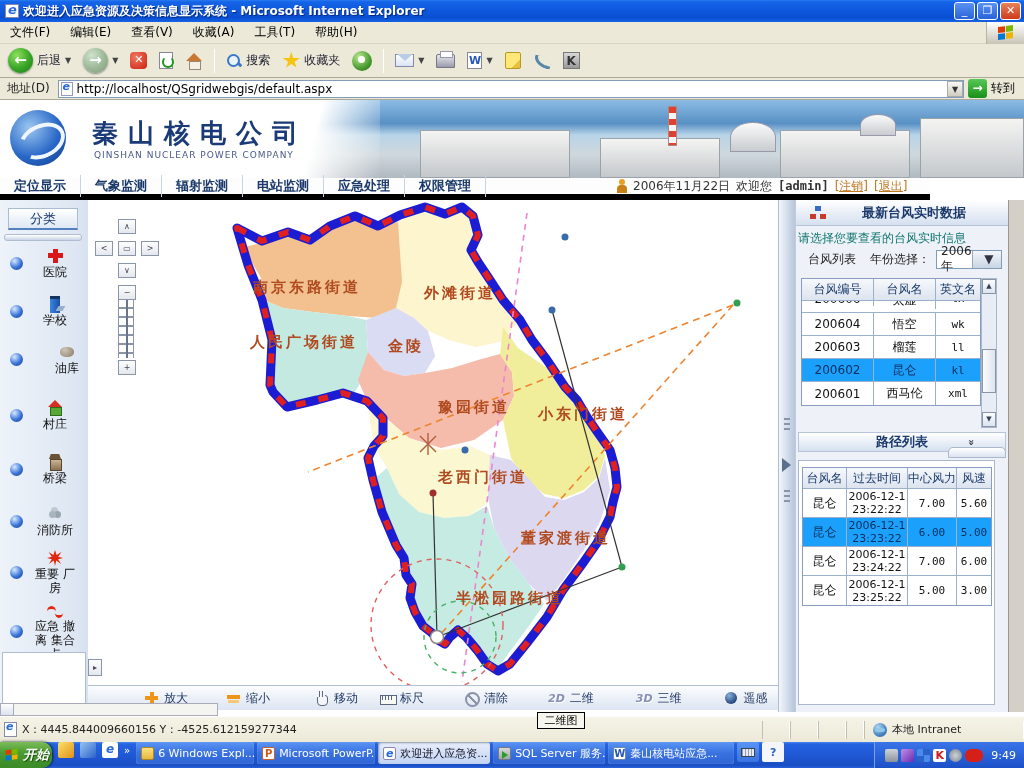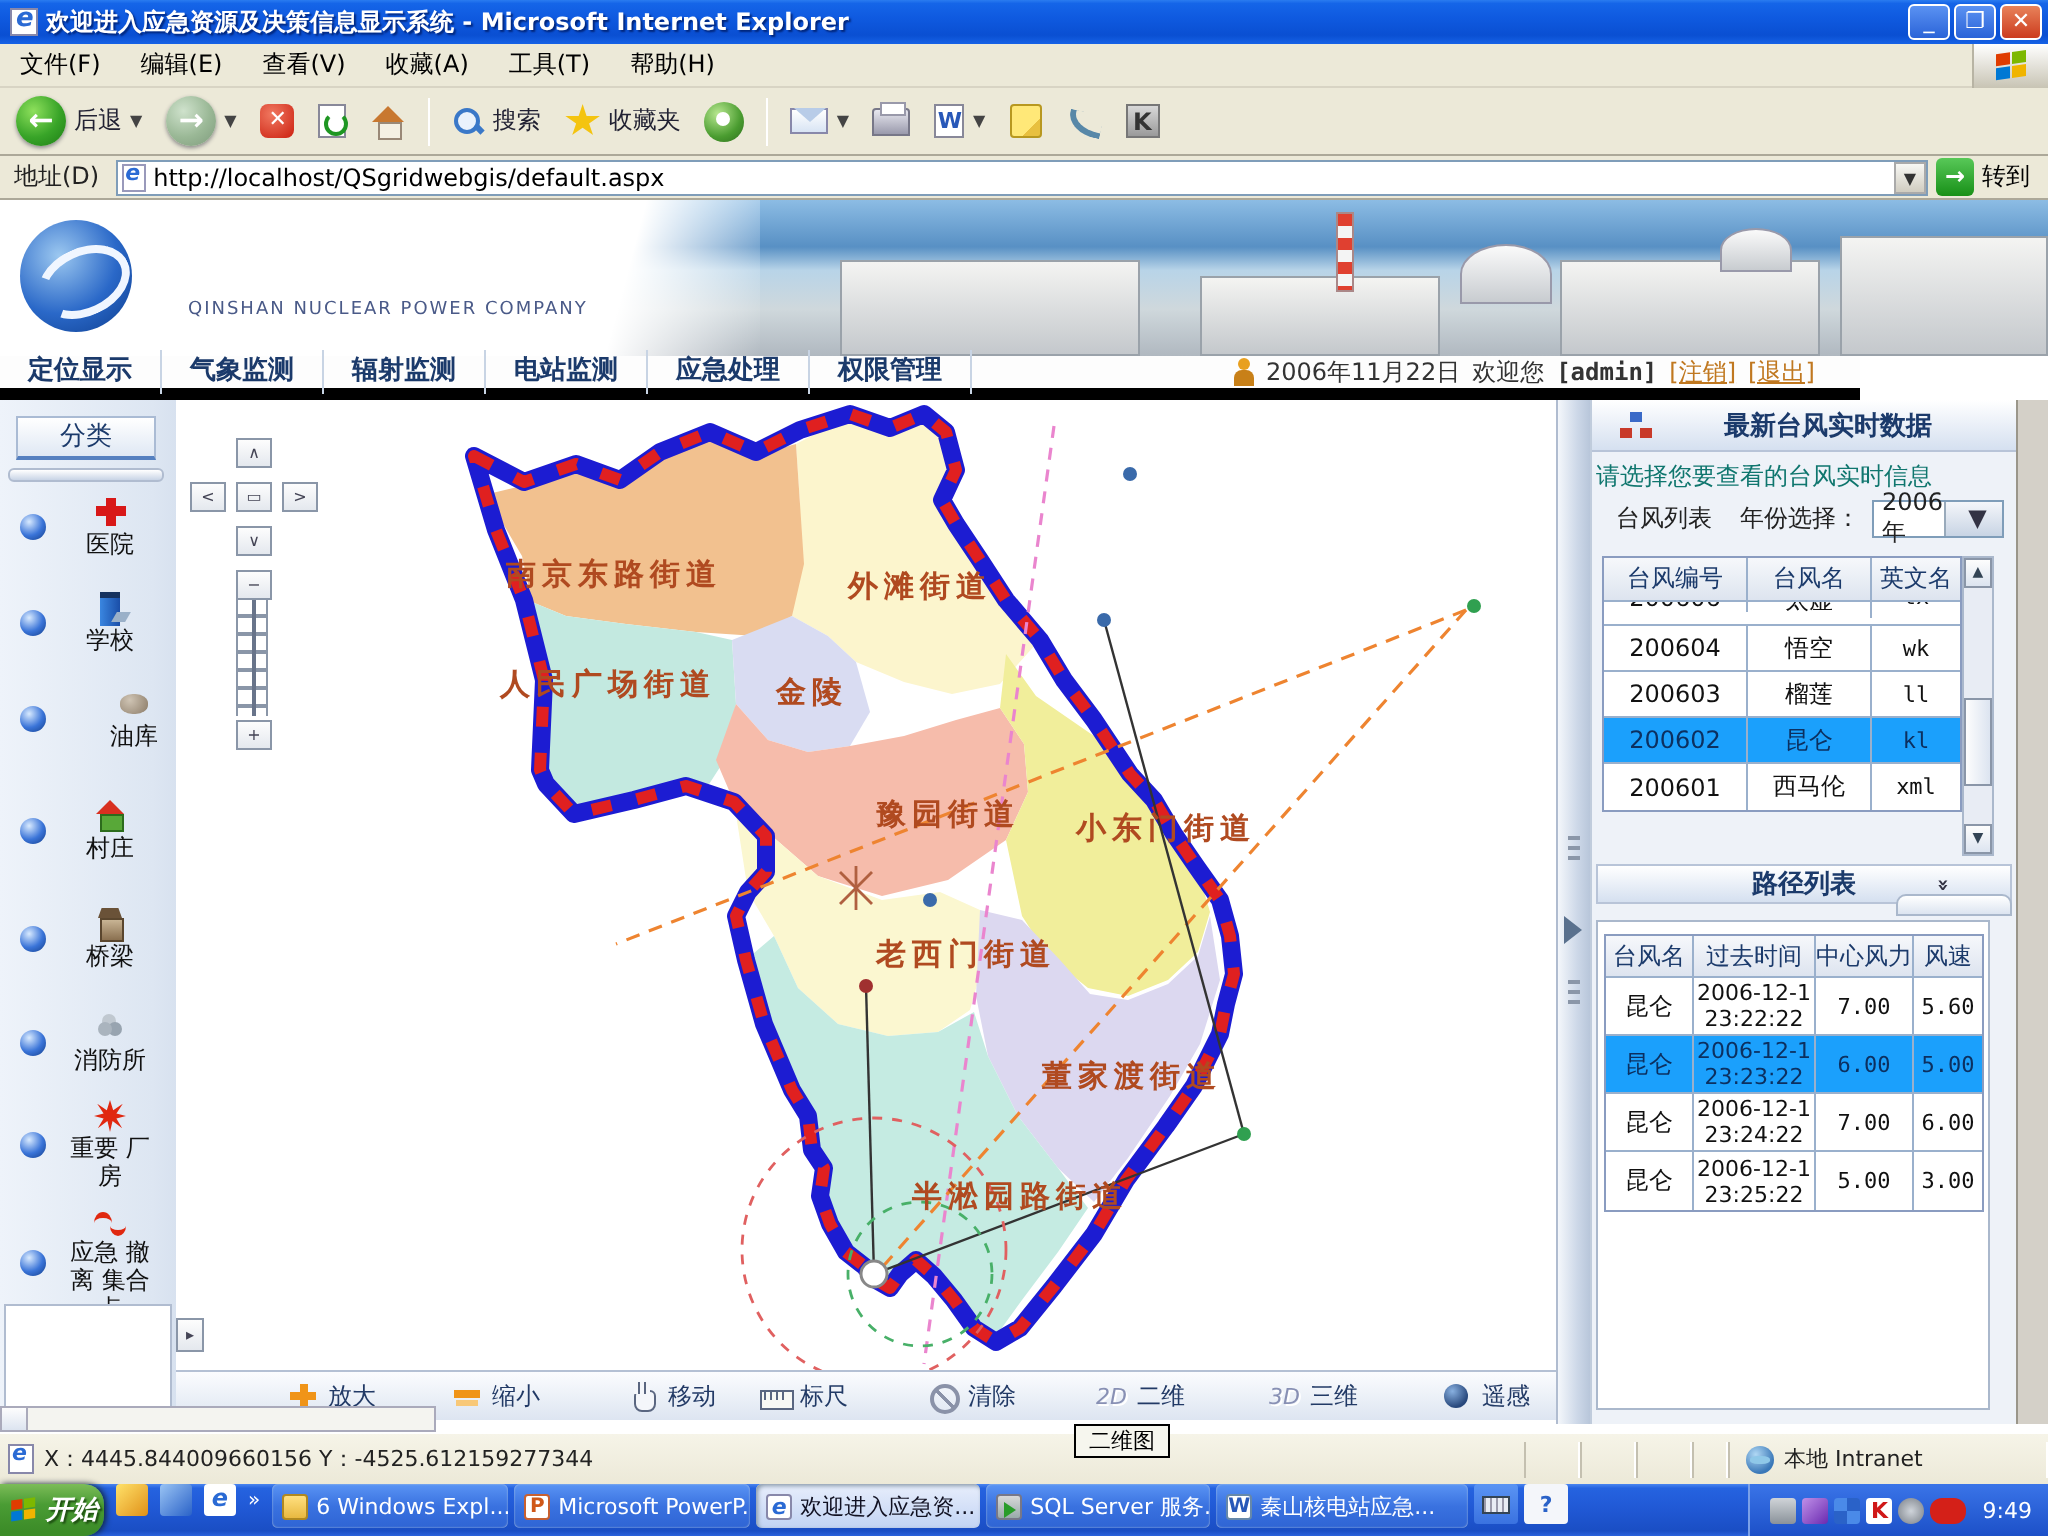--- a/index.html
+++ b/index.html
@@ -176,21 +176,21 @@
   .mi-hand::before { content:""; position:absolute; left:3px; top:4px; width:9px; height:9px; border-radius:3px 3px 4px 4px;
     background:#f4f6fa; border:1px solid #5a6680; }
   .mi-hand::after { content:""; position:absolute; left:3px; top:0; width:8px; height:6px;
     background:repeating-linear-gradient(90deg,#f4f6fa 0 2px,#5a6680 2px 3px); }
   .mi-ruler::before { content:""; position:absolute; left:0; top:4px; width:15px; height:8px; background:#f8f8f4;
     border:1px solid #5a6680; }
   .mi-ruler::after { content:""; position:absolute; left:2px; top:5px; width:12px; height:4px;
     background:repeating-linear-gradient(90deg,#5a6680 0 1px,transparent 1px 3px); }
   .mi-clear::before { content:""; position:absolute; left:1px; top:1px; width:11px; height:11px; border-radius:50%;
     border:2px solid #8a92a8; background:linear-gradient(45deg,transparent 44%,#8a92a8 44% 56%,transparent 56%); }
-  .mi-23d { font-size:11px; font-weight:normal; font-style:italic; color:#8890b4; text-shadow:1px 1px 0 #fff; width:auto; line-height:15px; }
+  .mi-23d { font-size:11px; font-weight:bold; font-style:italic; color:#8890b4; text-shadow:1px 1px 0 #fff; width:auto; line-height:15px; }
   .mi-globe::before { content:""; position:absolute; left:1px; top:1px; width:12px; height:12px; border-radius:50%;
     background:radial-gradient(circle at 35% 30%,#88b0e0,#28487c 70%); }
   .expand-btn { position:absolute; left:0; bottom:36px; width:14px; height:17px;
     background:linear-gradient(180deg,#fdfdfd,#e4e8ee); border:1px solid #8a96a8; font-size:8px; line-height:15px; text-align:center; color:#445; }
 
   
   .splitter { left:778px; top:200px; width:17px; height:512px;
     background:linear-gradient(90deg,#f4f7fb,#cdd8e8 60%,#b8c6da); border-left:1px solid #b0bcd0; }
   .split-arrow { position:absolute; left:3px; top:258px; width:0; height:0;
     border-top:7px solid transparent; border-bottom:7px solid transparent; border-left:9px solid #5a718e; }
@@ -395,20 +395,21 @@
     <div class="abs banner-photo">
       <div class="bp-bldg" style="left:120px; top:30px; width:150px; height:48px;"></div>
       <div class="bp-bldg" style="left:300px; top:38px; width:120px; height:40px;"></div>
       <div class="bp-dome" style="left:430px; top:22px; width:46px; height:30px;"></div>
       <div class="bp-bldg" style="left:480px; top:30px; width:130px; height:48px;"></div>
       <div class="bp-chimney" style="left:368px; top:6px; height:40px;"></div>
       <div class="bp-bldg" style="left:620px; top:18px; width:104px; height:60px;"></div>
       <div class="bp-dome" style="left:560px; top:14px; width:36px; height:22px;"></div>
     </div>
     <div class="abs logo-circle"></div>
+    <div class="abs company-cn">秦山核电公司</div>
     <div class="abs company-en">QINSHAN NUCLEAR POWER COMPANY</div>
   </div>
 
   <div class="abs navtabs">
     <span class="navtab">定位显示</span>
     <span class="navtab">气象监测</span>
     <span class="navtab">辐射监测</span>
     <span class="navtab">电站监测</span>
     <span class="navtab">应急处理</span>
     <span class="navtab">权限管理</span>

